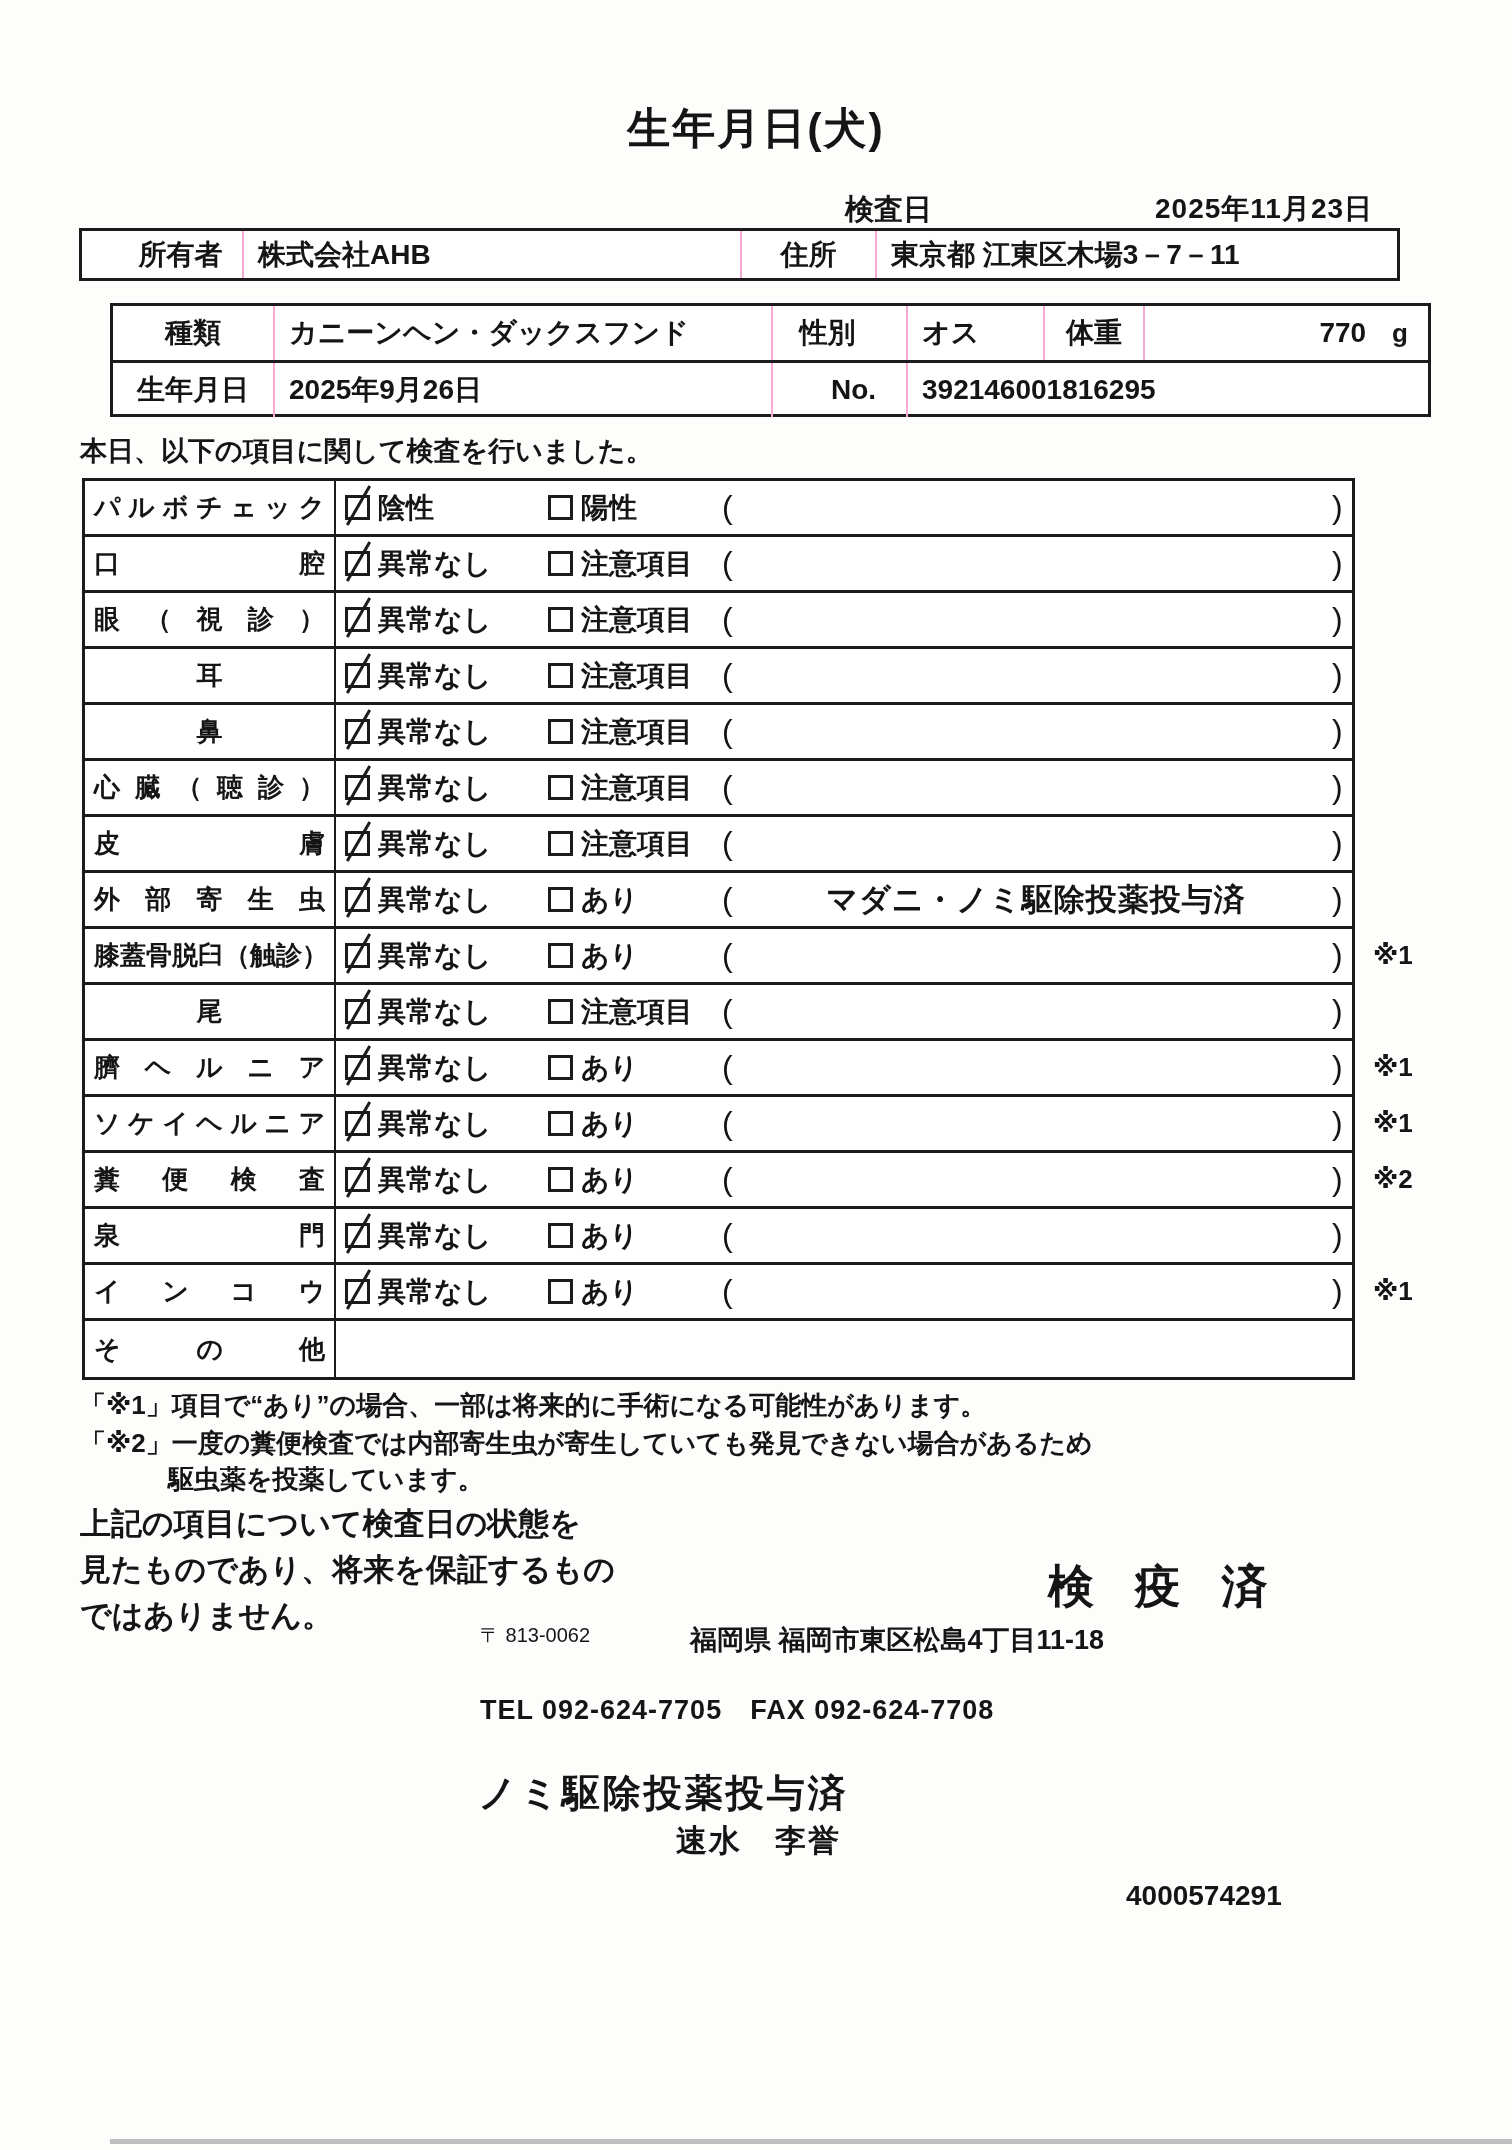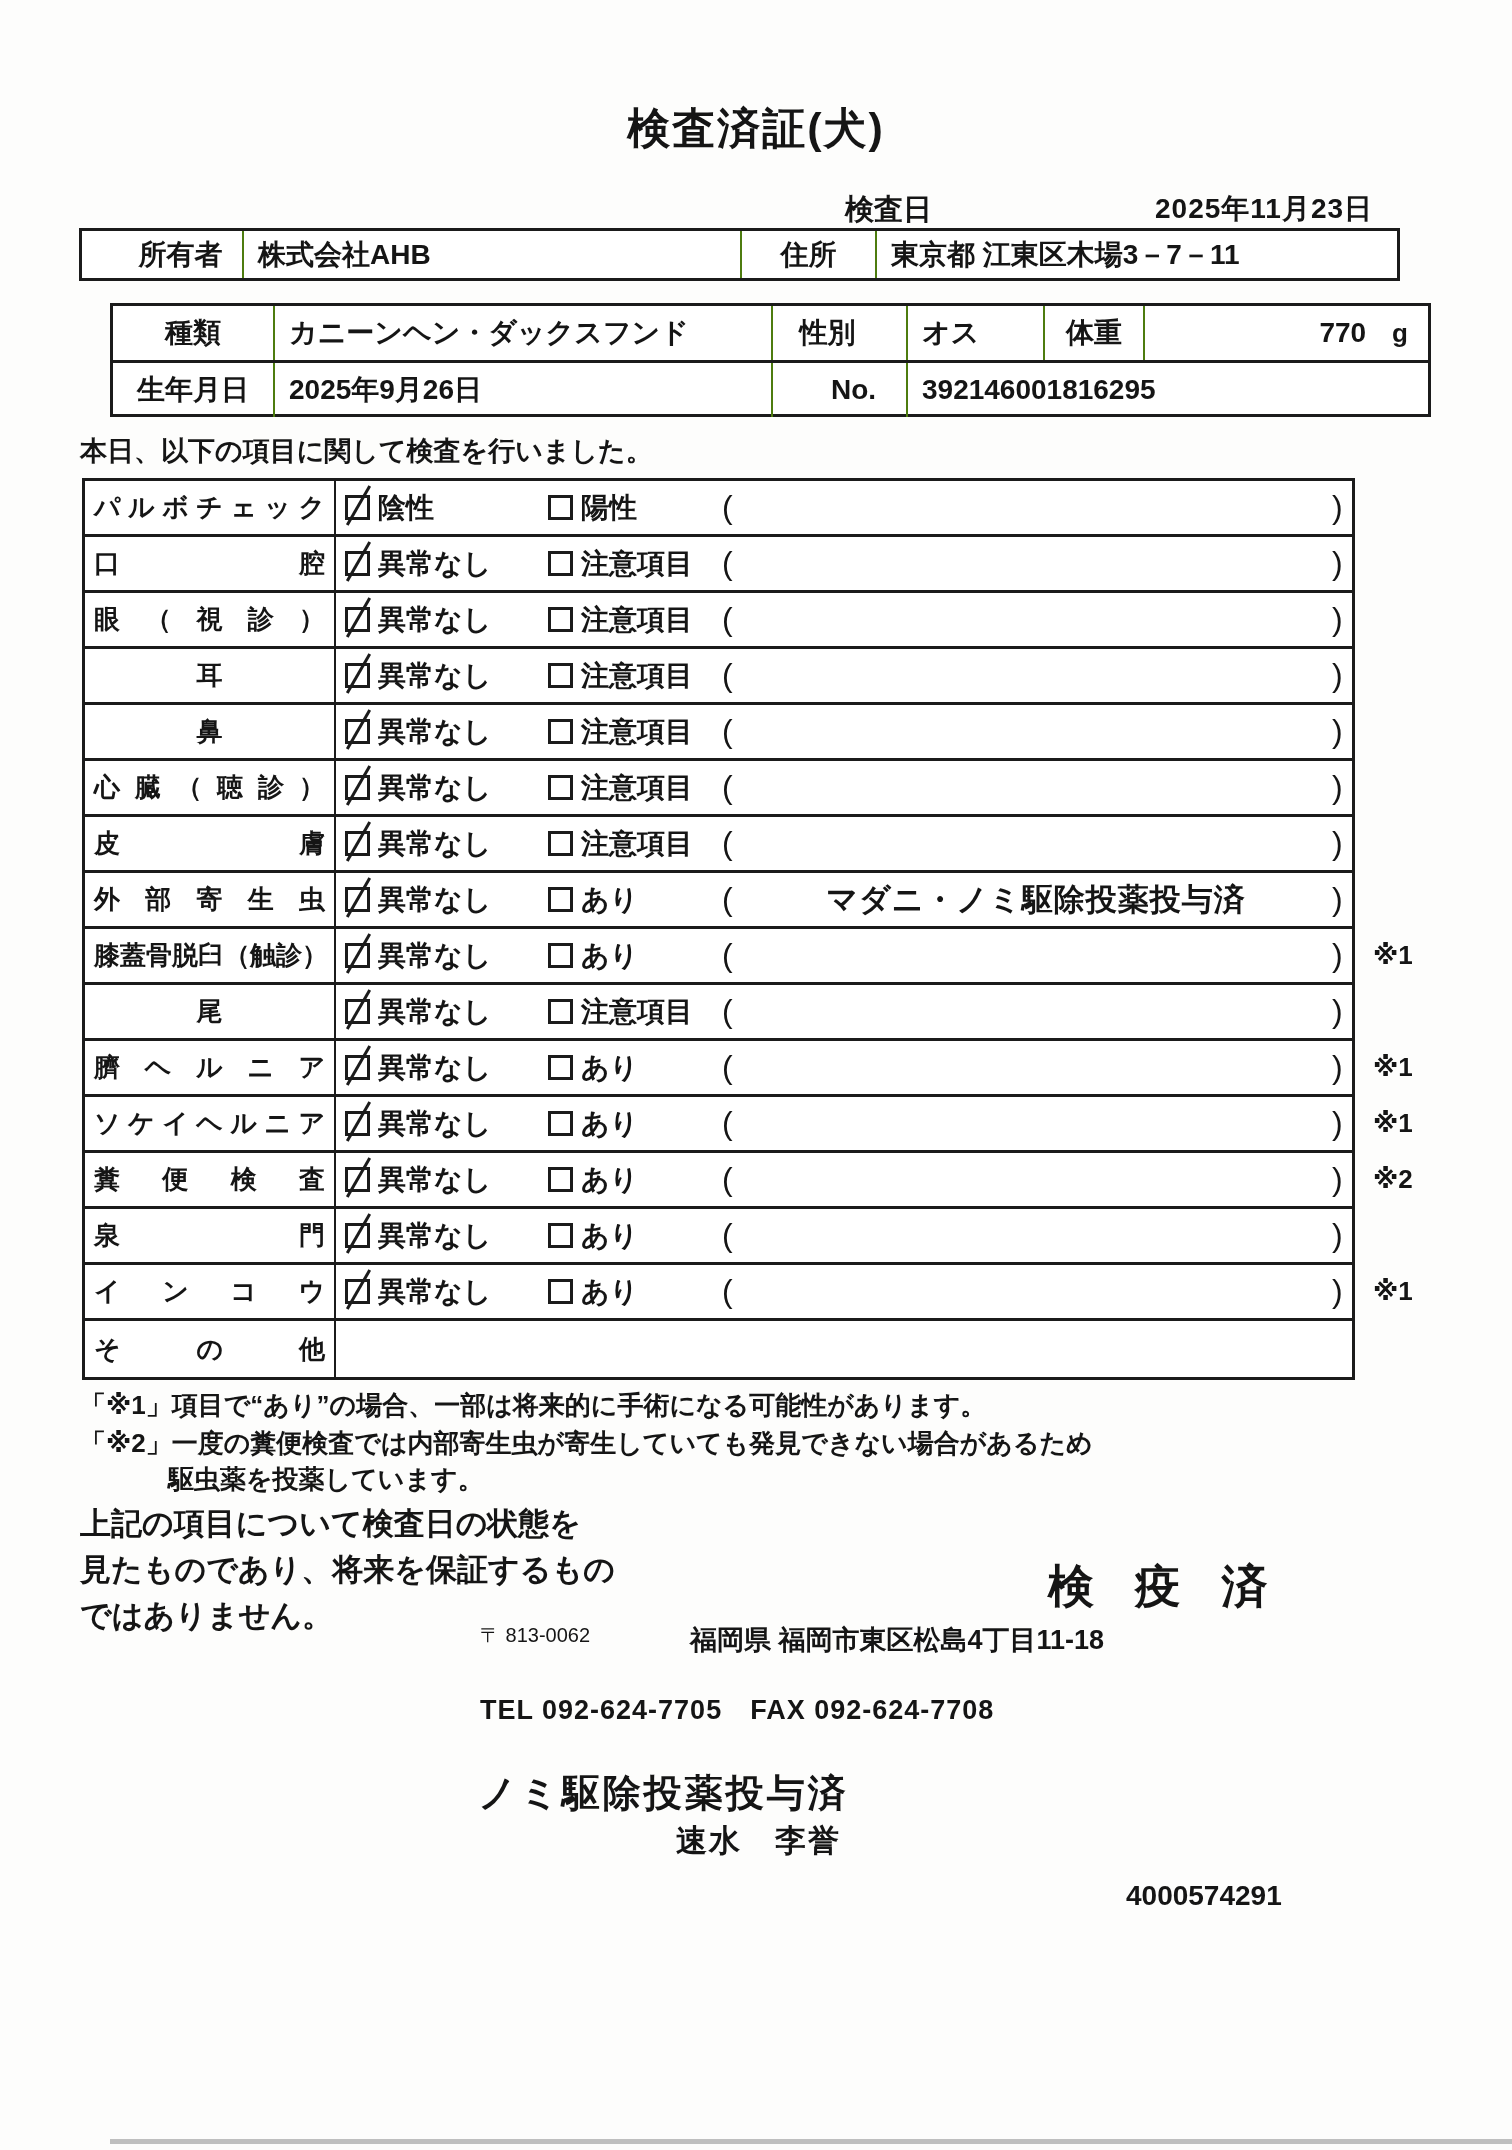--- a/index.html
+++ b/index.html
@@ -14,21 +14,21 @@
 
   
   .exam-date-label { top:190px; left:845px; font-size:29px; font-weight:600; }
   .exam-date-value { top:190px; left:1155px; font-size:28px; font-weight:600; letter-spacing:1px; }
 
   
   .btable { border:3px solid #1b1b1b; background:#fff; }
   .btable .cell { position:absolute; top:0; bottom:0; display:flex; align-items:center; font-weight:600; }
   .cell.hd { justify-content:center; }
   .cell.val { padding-left:14px; }
-  .bl { border-left:2px solid #4d7c0f; }
+  .bl { border-left:2px solid #f9a8d4; }
 
   
   .tableA { top:228px; left:79px; width:1321px; height:53px; }
   .tableA .cell { font-size:28px; }
 
   
   .tableB { top:303px; left:79px; width:1321px; height:114px;margin-left:31px; }
   .tableB .row { position:absolute; left:0; right:0; height:54px; }
   .tableB .rowTop { top:0; border-bottom:3px solid #1b1b1b; height:57px; }
   .tableB .rowBot { top:57px; bottom:0; }
@@ -86,21 +86,21 @@
   .serial { top:1880px; left:1126px; font-size:28px; font-weight:600; }
 
   
   .scan-edge { top:2139px; left:110px; width:1402px; height:5px; background:#bfbfbf; }
 </style>
 </head>
 <body>
 
 <div class="page">
 
-  <div class="abs title">検査済証(犬)</div>
+  <div class="abs title">生年月日(犬)</div>
 
   <div class="abs exam-date-label">検査日</div>
   <div class="abs exam-date-value">2025年11月23日</div>
 
   <div class="abs btable tableA">
     <div class="cell hd" style="left:0;width:160px;padding-left:37px;">所有者</div>
     <div class="cell val bl" style="left:160px;width:498px;">株式会社AHB</div>
     <div class="cell hd bl" style="left:658px;width:135px;">住所</div>
     <div class="cell val bl" style="left:793px;width:522px;">東京都 江東区木場3－7－11</div>
   </div>

